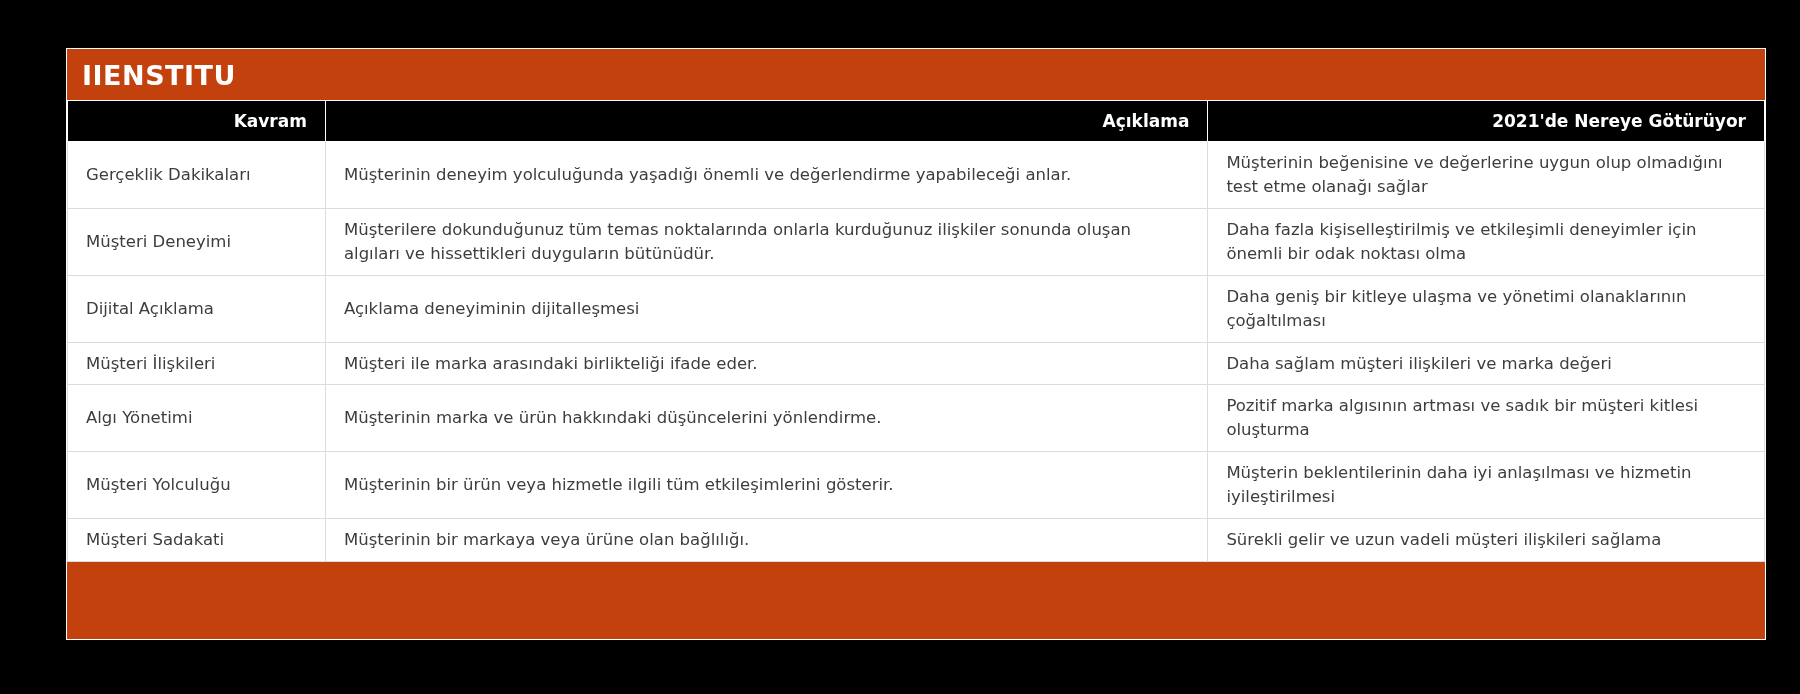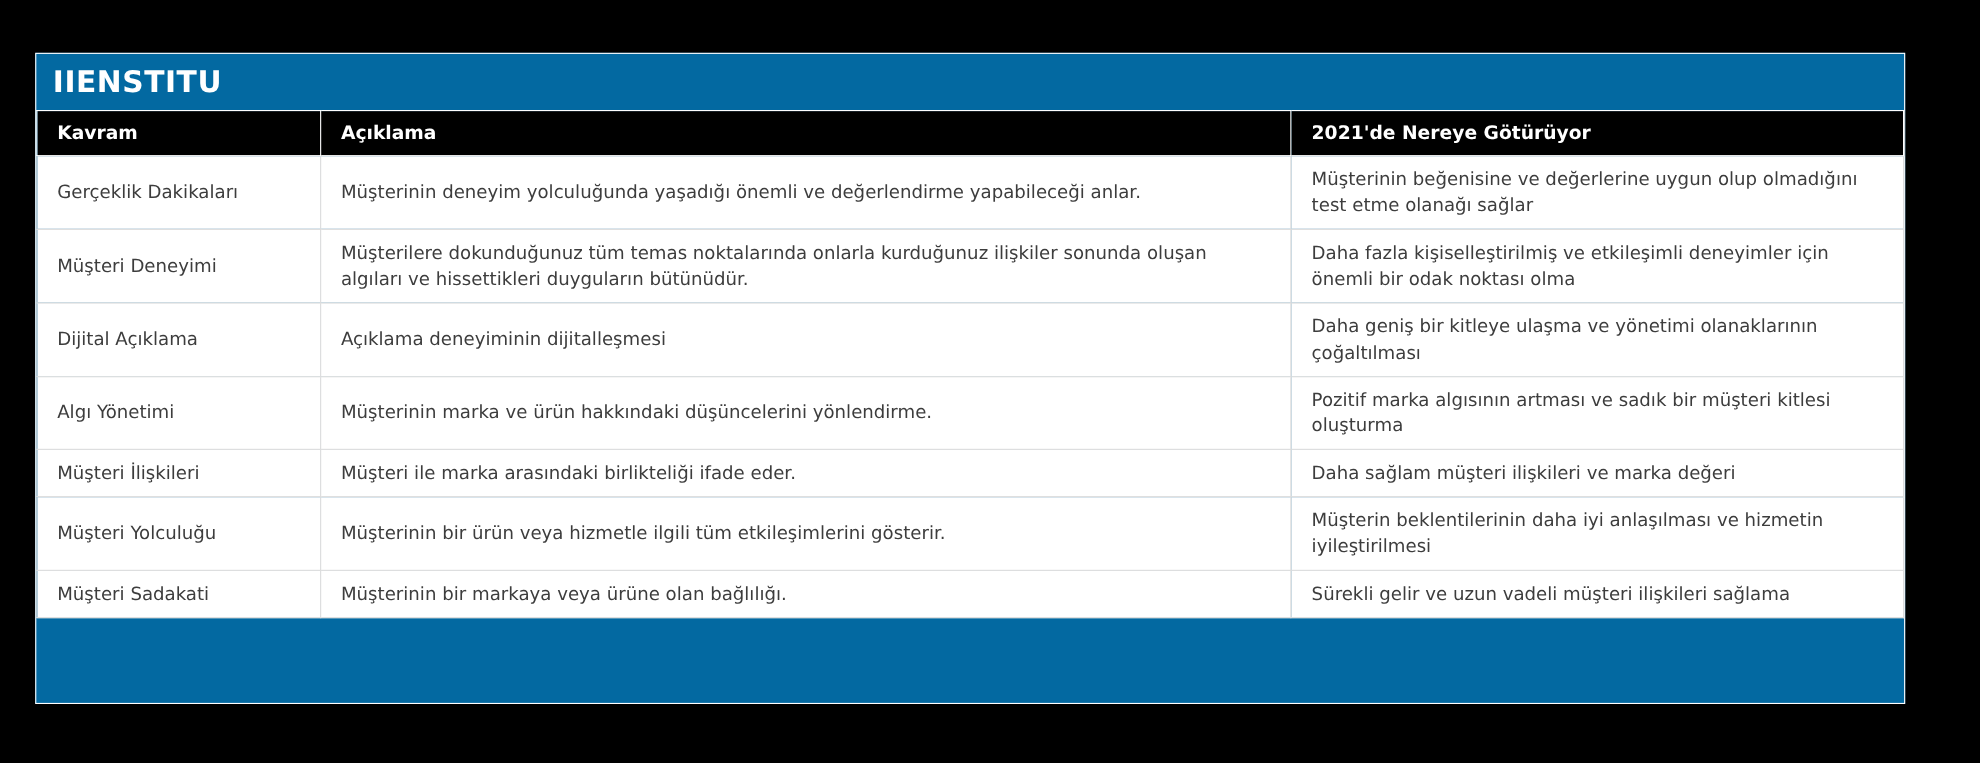--- a/index.html
+++ b/index.html
@@ -6,44 +6,44 @@
     margin: 0;
     padding: 0;
     background: #000000;
     width: 1800px;
     height: 694px;
     font-family: "DejaVu Sans", "Liberation Sans", sans-serif;
     overflow: hidden;
   }
   .frame {
     position: absolute;
-    left: 32px;
+    left: 66px;
     top: 48px;
     width: 1700px;
     height: 592px;
     box-sizing: border-box;
     border: 1px solid #ffffff;
-    background: #0369a1;
+    background: #c2410c;
   }
   .card-title {
     color: #ffffff;
     font-size: 27px;
     font-weight: 700;
     letter-spacing: 0.5px;
     padding: 11px 15px 9px 15px;
   }
   table.concepts {
     width: 100%;
     border-collapse: collapse;
     table-layout: fixed;
   }
   table.concepts th {
     background: #000000;
     color: #ffffff;
-    text-align: left;
+    text-align: right;
     font-size: 17px;
     font-weight: 700;
     padding: 10px 18px;
     border: 1px solid #ffffff;
     vertical-align: middle;
   }
   table.concepts td {
     background: #ffffff;
     color: #3d3d3d;
     font-size: 16.5px;
@@ -85,28 +85,28 @@
           <td>Müşteri Deneyimi</td>
           <td>Müşterilere dokunduğunuz tüm temas noktalarında onlarla kurduğunuz ilişkiler sonunda oluşan algıları ve hissettikleri duyguların bütünüdür.</td>
           <td>Daha fazla kişiselleştirilmiş ve etkileşimli deneyimler için önemli bir odak noktası olma</td>
         </tr>
         <tr>
           <td>Dijital Açıklama</td>
           <td>Açıklama deneyiminin dijitalleşmesi</td>
           <td>Daha geniş bir kitleye ulaşma ve yönetimi olanaklarının çoğaltılması</td>
         </tr>
         <tr>
+          <td>Müşteri İlişkileri</td>
+          <td>Müşteri ile marka arasındaki birlikteliği ifade eder.</td>
+          <td>Daha sağlam müşteri ilişkileri ve marka değeri</td>
+        </tr>
+        <tr>
           <td>Algı Yönetimi</td>
           <td>Müşterinin marka ve ürün hakkındaki düşüncelerini yönlendirme.</td>
           <td>Pozitif marka algısının artması ve sadık bir müşteri kitlesi oluşturma</td>
-        </tr>
-        <tr>
-          <td>Müşteri İlişkileri</td>
-          <td>Müşteri ile marka arasındaki birlikteliği ifade eder.</td>
-          <td>Daha sağlam müşteri ilişkileri ve marka değeri</td>
         </tr>
         <tr>
           <td>Müşteri Yolculuğu</td>
           <td>Müşterinin bir ürün veya hizmetle ilgili tüm etkileşimlerini gösterir.</td>
           <td>Müşterin beklentilerinin daha iyi anlaşılması ve hizmetin iyileştirilmesi</td>
         </tr>
         <tr>
           <td>Müşteri Sadakati</td>
           <td>Müşterinin bir markaya veya ürüne olan bağlılığı.</td>
           <td>Sürekli gelir ve uzun vadeli müşteri ilişkileri sağlama</td>

